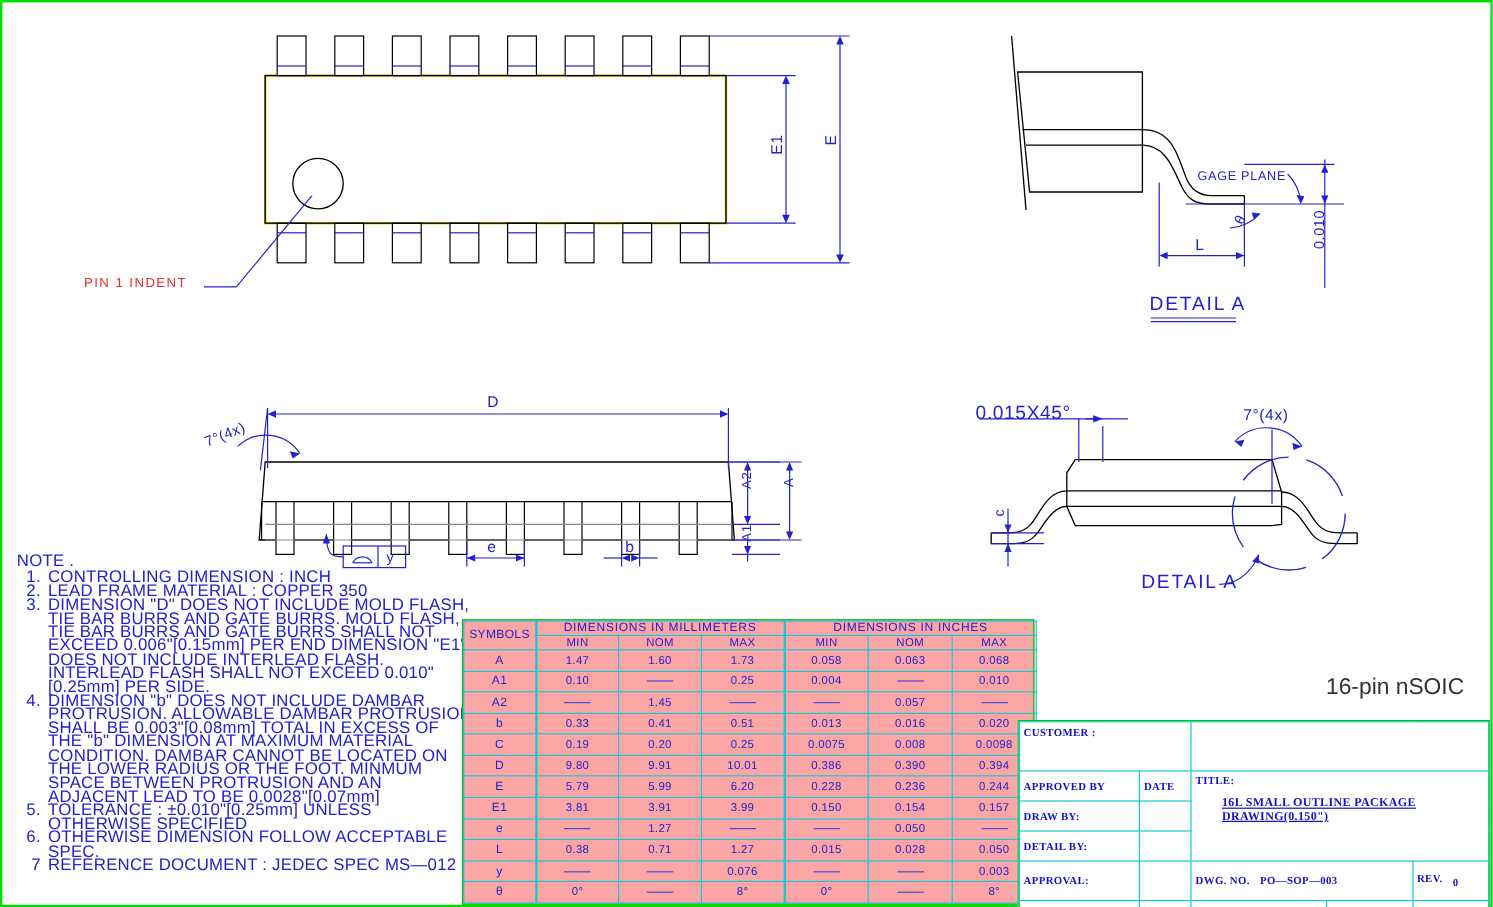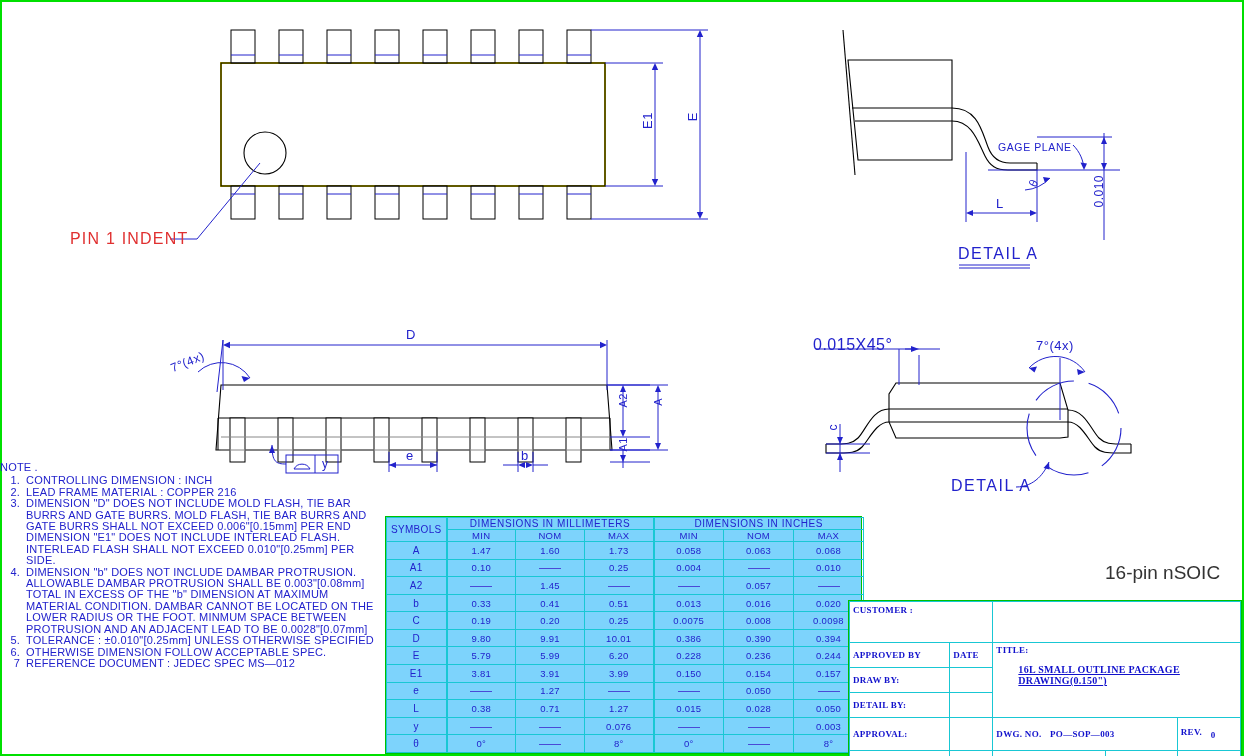--- a/index.html
+++ b/index.html
@@ -5,21 +5,21 @@
   html,body{margin:0;padding:0;background:#ffffff;}
   body{width:1244px;height:756px;position:relative;overflow:hidden;
        font-family:"Liberation Sans",sans-serif;}
   #sheet{position:absolute;left:0;top:0;width:1244px;height:756px;
          box-sizing:border-box;border:2px solid #00e000;}
   .lbl{position:absolute;color:#2222cc;font-family:"Liberation Sans",sans-serif;
        white-space:nowrap;letter-spacing:.5px;}
   svg{position:absolute;left:0;top:0;overflow:visible;}
   
   #dimtable{position:absolute;left:385px;top:516px;width:477px;height:238px;
-            border:1.6px solid #00c000;box-sizing:border-box;background:#7dd3fc;}
+            border:1.6px solid #00c000;box-sizing:border-box;background:#fca5a5;}
   #dimtable table{width:100%;height:100%;border-collapse:collapse;
                   table-layout:fixed;}
   #dimtable td,#dimtable th{border:1px solid #19c7d4;color:#2222cc;
       font-size:9.5px;text-align:center;font-weight:normal;padding:0;
       font-family:"Liberation Sans",sans-serif;letter-spacing:.3px;}
   #dimtable .sym{font-size:10px;}
   #dimtable .grp{font-size:10px;letter-spacing:.6px;}
   #dimtable .thickl{border-left:2.4px solid #19c7d4;}
   .dash{display:inline-block;width:22px;height:0;border-top:1.2px solid #4a4ad6;
         vertical-align:middle;}
@@ -28,22 +28,22 @@
               box-sizing:border-box;border:1.6px solid #00c000;background:#fff;}
   #titleblock table{width:100%;height:100%;border-collapse:collapse;
                     table-layout:fixed;}
   #titleblock td{border:1px solid #19c7d4;color:#1111cc;font-size:9px;
      font-family:"Liberation Serif",serif;font-weight:bold;padding:0 3px;
      vertical-align:middle;letter-spacing:.3px;}
   .tb-title{font-size:10px;text-decoration:underline;}
   #pkgname{position:absolute;left:1105px;top:562px;font-size:19px;color:#333;
            font-family:"Liberation Sans",sans-serif;letter-spacing:0px;}
   
-  #notes{position:absolute;left:0;top:462px;width:380px;color:#2222cc;
-         font-size:11px;line-height:11.4px;font-family:"Liberation Sans",sans-serif;
+  #notes{position:absolute;left:14px;top:462px;width:380px;color:#2222cc;
+         font-size:14px;line-height:11.4px;font-family:"Liberation Sans",sans-serif;
          letter-spacing:.2px;}
   #notes .nhead{margin-bottom:2px;}
   #notes ol{margin:0;padding:0;list-style:none;}
   #notes li{display:flex;margin-bottom:0px;}
   #notes li .num{width:20px;flex:0 0 20px;text-align:right;padding-right:6px;}
   #notes li .txt{flex:1;}
   .red{color:#e03030;}
 </style>
 </head>
 <body>
@@ -116,21 +116,21 @@
   <g stroke="#2222cc" stroke-width="1">
     <line x1="591" y1="30" x2="708" y2="30"></line>
     <line x1="591" y1="219" x2="708" y2="219"></line>
     <line x1="700" y1="35" x2="700" y2="214"></line>
     <path d="M700,30 l-3.2,7 h6.4 z" fill="#2222cc" stroke="none"></path>
     <path d="M700,219 l-3.2,-7 h6.4 z" fill="#2222cc" stroke="none"></path>
   </g>
 </svg>
 <div class="lbl" style="left:640px;top:112px;font-size:13px;writing-mode:vertical-rl;transform:rotate(180deg);">E1</div>
 <div class="lbl" style="left:685px;top:112px;font-size:13px;writing-mode:vertical-rl;transform:rotate(180deg);">E</div>
-<div class="lbl red" style="left:70px;top:230px;font-size:16px;letter-spacing:1.2px;">PIN 1 INDENT</div>
+<div class="lbl red" style="left:70px;top:230px;font-size:11px;letter-spacing:1.2px;">PIN 1 INDENT</div>
 
 <svg width="1244" height="756">
 
   <path d="M221,385 L607,385 L612,450 L216,450 Z" stroke="#000000" fill="none" stroke-width="1.1"></path>
   <line x1="218" y1="418" x2="610" y2="418" stroke="#000000" stroke-width="1"></line>
 
   <g stroke="#000000" fill="none" stroke-width="1">
     <line x1="218" y1="418" x2="218" y2="450"></line>
     <line x1="610" y1="418" x2="610" y2="450"></line>
   </g>
@@ -307,21 +307,21 @@
 
 <div id="notes">
   <div class="nhead">NOTE .</div>
   <ol>
     <li>
         <span class="num">1.</span>
         <span class="txt">CONTROLLING DIMENSION : INCH</span>
       </li>
     <li>
         <span class="num">2.</span>
-        <span class="txt">LEAD FRAME MATERIAL : COPPER 216</span>
+        <span class="txt">LEAD FRAME MATERIAL : COPPER 350</span>
       </li>
     <li>
         <span class="num">3.</span>
         <span class="txt">DIMENSION "D" DOES NOT INCLUDE MOLD FLASH, TIE BAR BURRS AND GATE BURRS. MOLD FLASH, TIE BAR BURRS AND GATE BURRS SHALL NOT EXCEED 0.006"[0.15mm] PER END DIMENSION "E1" DOES NOT INCLUDE INTERLEAD FLASH. INTERLEAD FLASH SHALL NOT EXCEED 0.010"[0.25mm] PER SIDE.</span>
       </li>
     <li>
         <span class="num">4.</span>
         <span class="txt">DIMENSION "b" DOES NOT INCLUDE DAMBAR PROTRUSION. ALLOWABLE DAMBAR PROTRUSION SHALL BE 0.003"[0.08mm] TOTAL IN EXCESS OF THE "b" DIMENSION AT MAXIMUM MATERIAL CONDITION. DAMBAR CANNOT BE LOCATED ON THE LOWER RADIUS OR THE FOOT. MINMUM SPACE BETWEEN PROTRUSION AND AN ADJACENT LEAD TO BE 0.0028"[0.07mm]</span>
       </li>
     <li>

